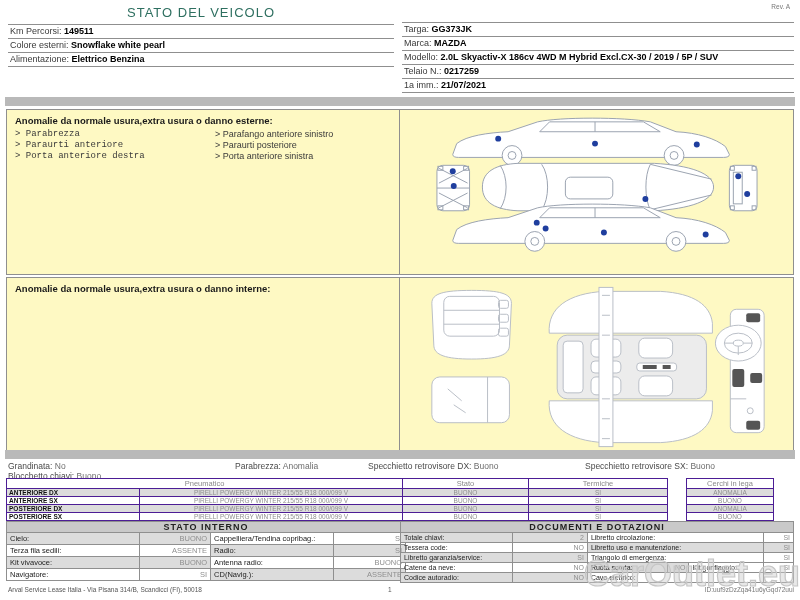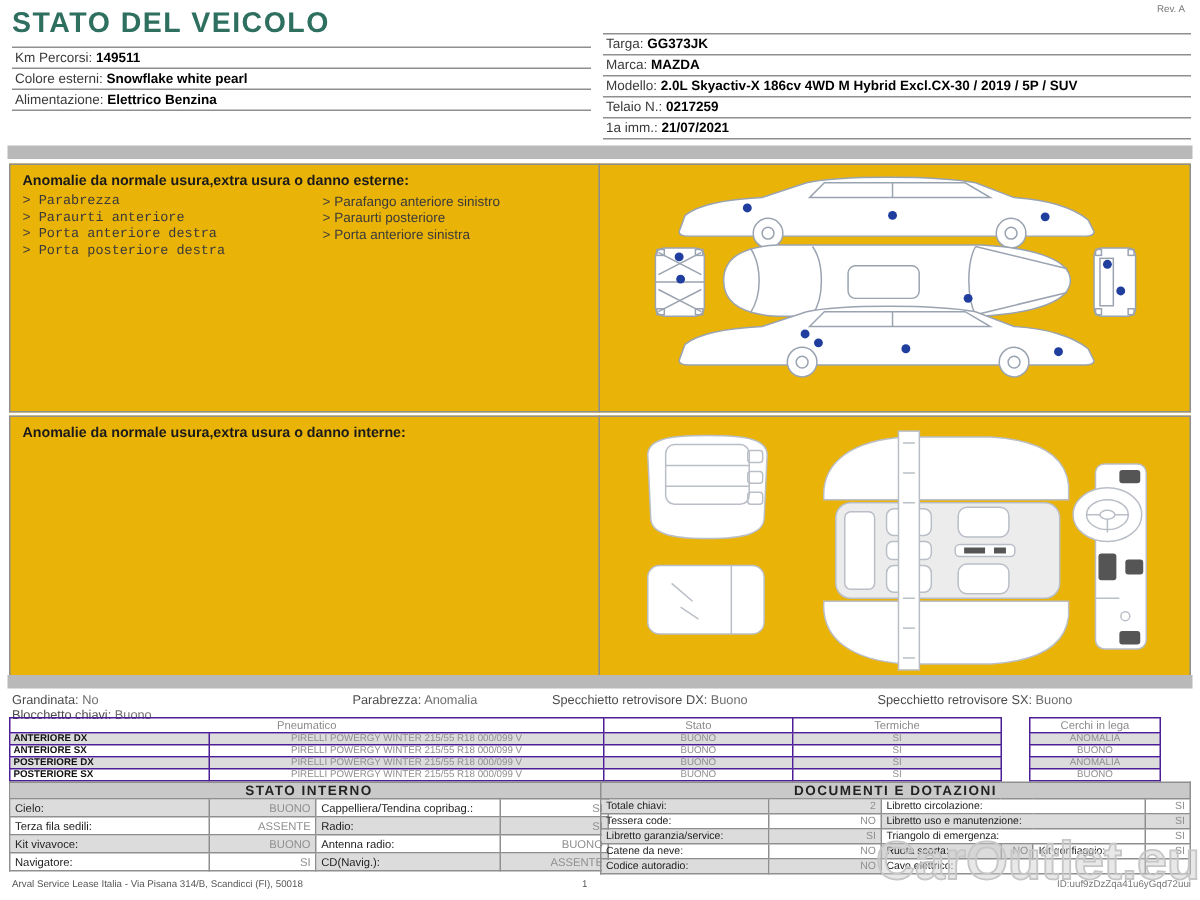--- a/index.html
+++ b/index.html
@@ -7,38 +7,38 @@
   body {
     position: relative;
     background: #fff;
     font-family: "Liberation Sans", sans-serif;
     color: #333;
     overflow: hidden;
   }
   .abs { position: absolute; }
 
   
-  .title { font-size:19px; font-weight:bold; color:#2e6f60; letter-spacing:1px; }
+  .title { font-size:13px; font-weight:normal; color:#2e6f60; letter-spacing:1px;text-align:center; }
   .hdr-left  { left:8px;  top:5px;  width:386px; }
   .hdr-right { left:402px; top:22px; width:392px; }
   .rev { right:10px; top:3px; font-size:6.5px; color:#777; }
   .fields { margin-top:4px; border-top:1px solid #8f8f8f; }
   .hdr-right .fields { margin-top:0; }
   .frow { border-bottom:1px solid #8f8f8f; padding:1px 2px; font-size:9px; line-height:11px; min-height:13px; color:#3a3a3a; }
   .fval { font-weight:bold; color:#000; }
 
   
   .bar { left:5px; width:790px; height:9px; background:#b9b9b9; }
   .bar1 { top:97px; } .bar2 { top:450px; }
 
   
   .panel { left:6px; width:788px; display:flex; }
   .panel-ext { top:109px; height:166px; }
   .panel-int { top:277px; height:180px; }
-  .pane { border:1px solid #8f8f8f; background:#eab308; height:100%; }
+  .pane { border:1px solid #8f8f8f; background:#fef9c3; height:100%; }
   .pane-text { width:394px; padding:5px 8px; }
   .pane-diag { width:395px; margin-left:-1px; }
   .pane-heading { font-size:9.5px; font-weight:bold; color:#1a1a1a; margin-bottom:3px; }
   .anom-cols { display:flex; }
   .anom-col1 { width:200px;font-family:Liberation Mono, monospace; }
   .anom-col2 { flex:1; }
   .itm { font-size:9px; line-height:11px; color:#3a3a3a; }
   .itm::before { content:"> "; }
   .pane-diag svg { display:block; width:100%; height:100%; }
 
@@ -137,21 +137,20 @@
 <div class="abs bar bar1"></div>
 
 <div class="abs panel panel-ext">
   <div class="pane pane-text">
     <div class="pane-heading">Anomalie da normale usura,extra usura o danno esterne:</div>
     <div class="anom-cols">
       <div class="anom-col1">
         <div class="itm">Parabrezza</div>
         <div class="itm">Paraurti anteriore</div>
         <div class="itm">Porta anteriore destra</div>
-        <div class="itm">Porta posteriore destra</div>
       </div>
       <div class="anom-col2">
         <div class="itm">Parafango anteriore sinistro</div>
         <div class="itm">Paraurti posteriore</div>
         <div class="itm">Porta anteriore sinistra</div>
       </div>
     </div>
   </div>
   <div class="pane pane-diag">
     <svg viewBox="0 0 395 166">

